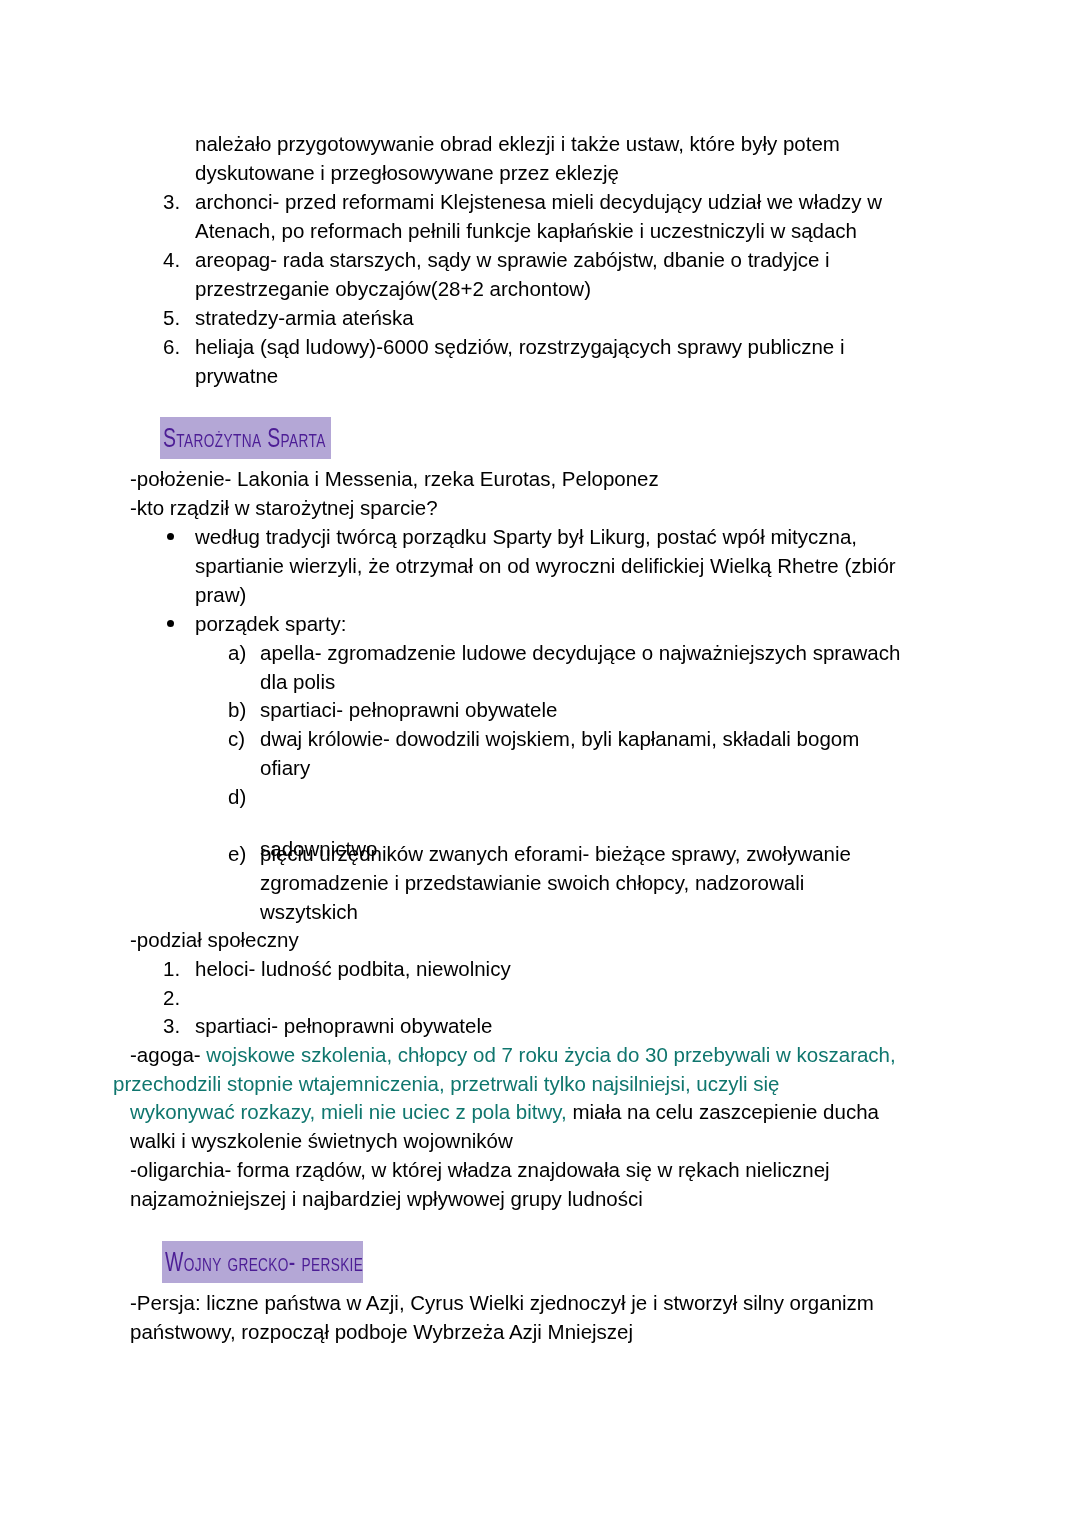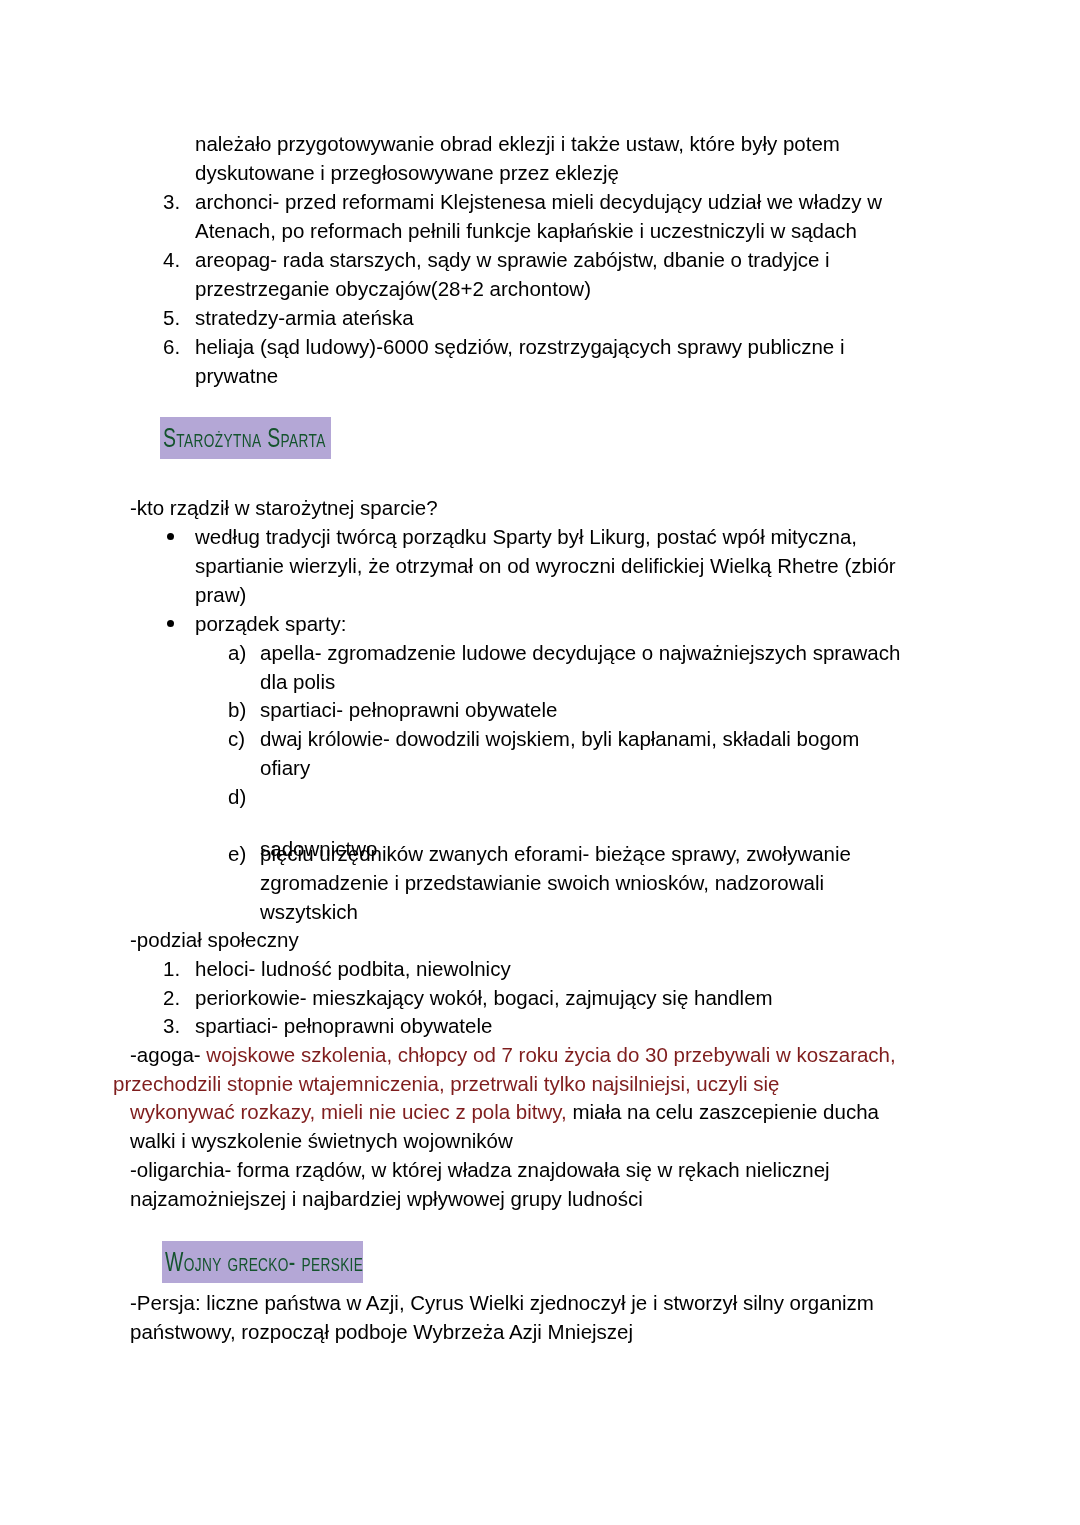--- a/index.html
+++ b/index.html
@@ -30,25 +30,25 @@
       white-space: nowrap;
       color: #000;
     }
     .num {
       position: absolute;
       font-size: 20.5px;
       line-height: 29px;
       white-space: nowrap;
       color: #000;
     }
-    .gray { color: #7f1d1d; }
+    .gray { color: #0f766e; }
     .heading {
       position: absolute;
       background: #b4a7d6;
-      color: #14532d;
+      color: #4c1d95;
       font-family: "Liberation Sans Narrow", "Liberation Sans", sans-serif;
       font-size: 27px;
       line-height: 42px;
       height: 42px;
       padding: 0 3px 0 3px;
       letter-spacing: 0.5px;
       transform-origin: left top;
       white-space: nowrap;
       font-variant: small-caps;
     }
@@ -79,20 +79,21 @@
 
   <div class="num" style="left:163px; top:303px;">5.</div>
   <div class="line" style="left:195px; top:303px;">stratedzy-armia ateńska</div>
 
   <div class="num" style="left:163px; top:332px;">6.</div>
   <div class="line" style="left:195px; top:332px;">heliaja (sąd ludowy)-6000 sędziów, rozstrzygających sprawy publiczne i</div>
   <div class="line" style="left:195px; top:361px;">prywatne</div>
 
   <div class="heading" style="left:160px; top:417px; width:165px;"><span>Starożytna Sparta</span></div>
 
+  <div class="line" style="left:130px; top:464px;">-położenie- Lakonia i Messenia, rzeka Eurotas, Peloponez</div>
   <div class="line" style="left:130px; top:493px;">-kto rządził w starożytnej sparcie?</div>
 
   <div class="bullet" style="left:167px; top:533px;"></div>
   <div class="line" style="left:195px; top:522px;">według tradycji twórcą porządku Sparty był Likurg, postać wpół mityczna,</div>
   <div class="line" style="left:195px; top:551px;">spartianie wierzyli, że otrzymał on od wyroczni delifickiej Wielką Rhetre (zbiór</div>
   <div class="line" style="left:195px; top:580px;">praw)</div>
 
   <div class="bullet" style="left:167px; top:620px;"></div>
   <div class="line" style="left:195px; top:609px;">porządek sparty:</div>
 
@@ -105,28 +106,27 @@
 
   <div class="num" style="left:228px; top:724px;">c)</div>
   <div class="line" style="left:260px; top:724px;">dwaj królowie- dowodzili wojskiem, byli kapłanami, składali bogom</div>
   <div class="line" style="left:260px; top:753px;">ofiary</div>
 
   <div class="num" style="left:228px; top:782px;">d)</div>
   <div class="line" style="left:260px; top:811px;margin-top:23px;">sądownictwo</div>
 
   <div class="num" style="left:228px; top:839px;">e)</div>
   <div class="line" style="left:260px; top:839px;">pięciu urzędników zwanych eforami- bieżące sprawy, zwoływanie</div>
-  <div class="line" style="left:260px; top:868px;">zgromadzenie i przedstawianie swoich wniosków, nadzorowali</div>
+  <div class="line" style="left:260px; top:868px;">zgromadzenie i przedstawianie swoich chłopcy, nadzorowali</div>
   <div class="line" style="left:260px; top:897px;">wszytskich</div>
 
   <div class="line" style="left:130px; top:925px;">-podział społeczny</div>
   <div class="num" style="left:163px; top:954px;">1.</div>
   <div class="line" style="left:195px; top:954px;">heloci- ludność podbita, niewolnicy</div>
   <div class="num" style="left:163px; top:983px;">2.</div>
-  <div class="line" style="left:195px; top:983px;">periorkowie- mieszkający wokół, bogaci, zajmujący się handlem</div>
   <div class="num" style="left:163px; top:1011px;">3.</div>
   <div class="line" style="left:195px; top:1011px;">spartiaci- pełnoprawni obywatele</div>
 
   <div class="line" style="left:130px; top:1040px;"><span>-agoga-</span><span class="gray"> wojskowe szkolenia, chłopcy od 7 roku życia do 30 przebywali w koszarach,</span></div>
   <div class="line gray" style="left:113px; top:1069px;">przechodzili stopnie wtajemniczenia, przetrwali tylko najsilniejsi, uczyli się</div>
   <div class="line" style="left:130px; top:1097px;"><span class="gray">wykonywać rozkazy, mieli nie uciec z pola bitwy,</span><span> miała na celu zaszcepienie ducha</span></div>
   <div class="line" style="left:130px; top:1126px;">walki i wyszkolenie świetnych wojowników</div>
 
   <div class="line" style="left:130px; top:1155px;">-oligarchia- forma rządów, w której władza znajdowała się w rękach nielicznej</div>
   <div class="line" style="left:130px; top:1184px;">najzamożniejszej i najbardziej wpływowej grupy ludności</div>

